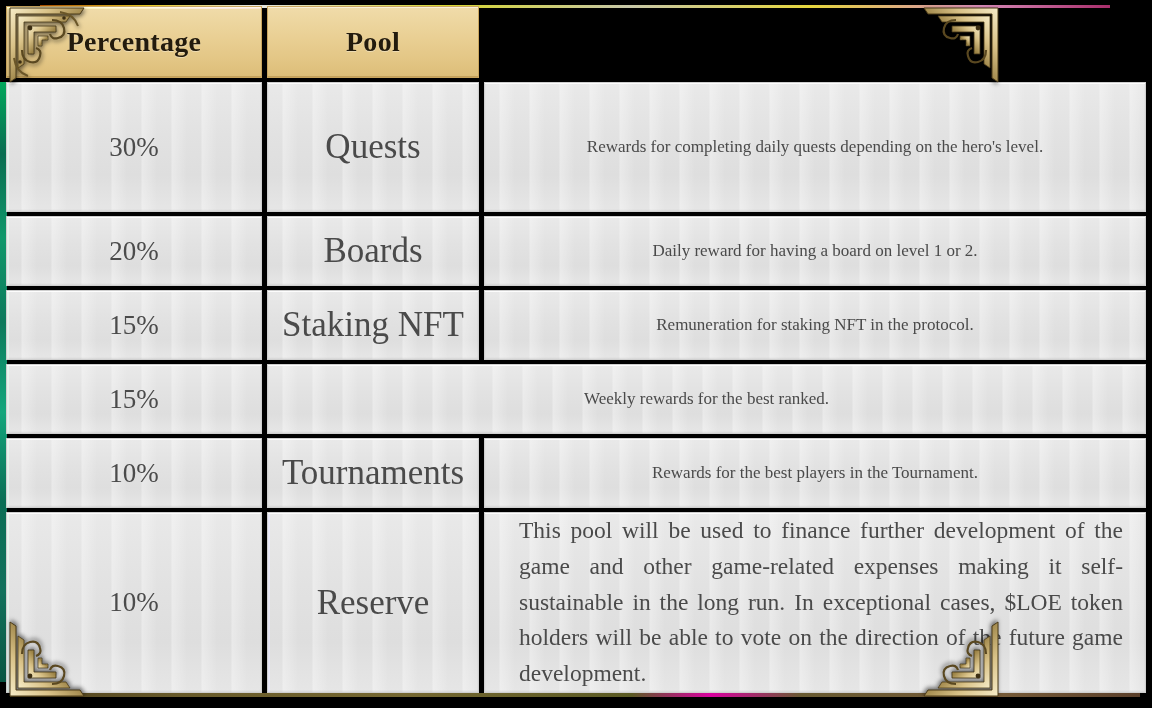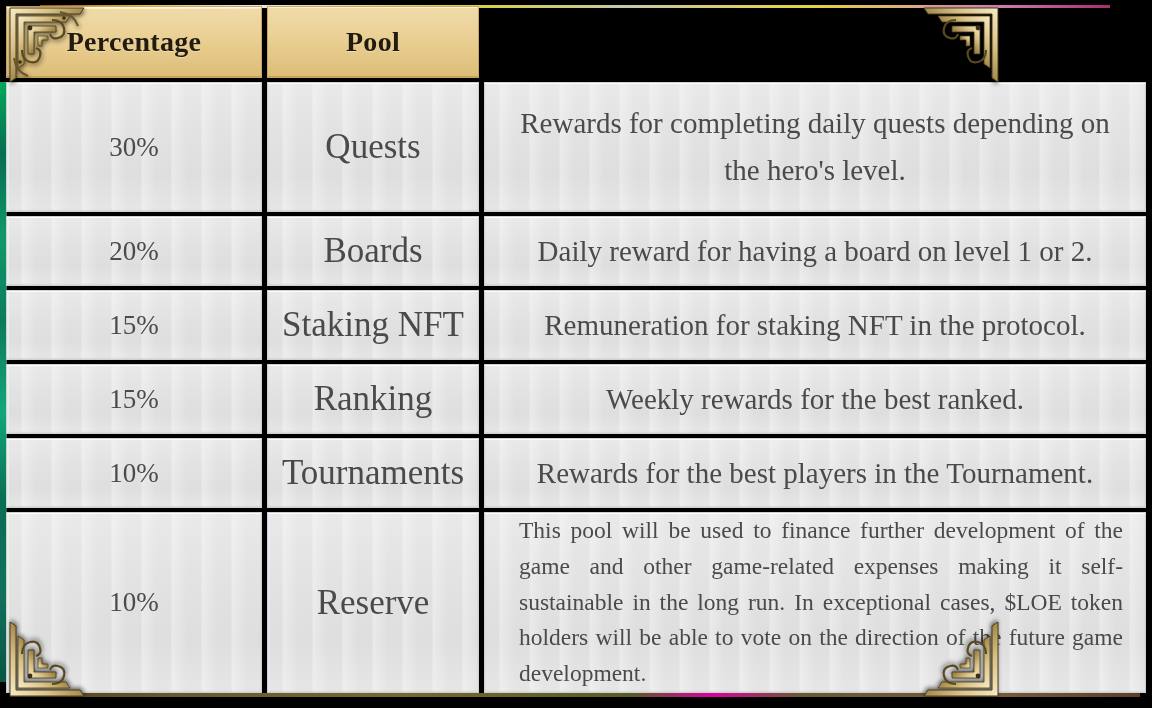--- a/index.html
+++ b/index.html
@@ -75,21 +75,21 @@
   }
 
   .bcell .val {
     font-size:27px;
     color:#4b4b4b;
     white-space:nowrap;
   }
   .bcell .pool-val { font-size:35px; color:#4a4a4a; }
 
   .desc-text {
-    font-size:29px;
+    font-size:17px;
     color:#4a4a4a;
     line-height:1.62;
     text-align:center;
     padding:0 18px;
   }
   .desc-text.justified {
     text-align:justify;
     text-align-last:left;
     font-size:23.5px;
     line-height:1.52;
@@ -232,24 +232,20 @@
         <div class="desc-text">Remuneration for staking NFT in the protocol.</div>
         <div class="fringe f-violet" style="top:-2px;"></div>
       </div>
     </div>
 
     <div class="row r-ranking">
       <div class="cell bcell c-pct">
         <span class="val">15%</span>
         <div class="fringe f-green" style="top:-2px;"></div>
         <div class="vfringe v-green" style="left:0;"></div>
-      </div>
-      <div class="cell bcell c-pool">
-        <span class="val pool-val">Ranking</span>
-        <div class="fringe f-green" style="top:-2px;"></div>
       </div>
       <div class="cell bcell c-desc">
         <div class="desc-text">Weekly rewards for the best ranked.</div>
         <div class="fringe f-green" style="top:-2px;"></div>
       </div>
     </div>
 
     <div class="row r-tournaments">
       <div class="cell bcell c-pct">
         <span class="val">10%</span>

